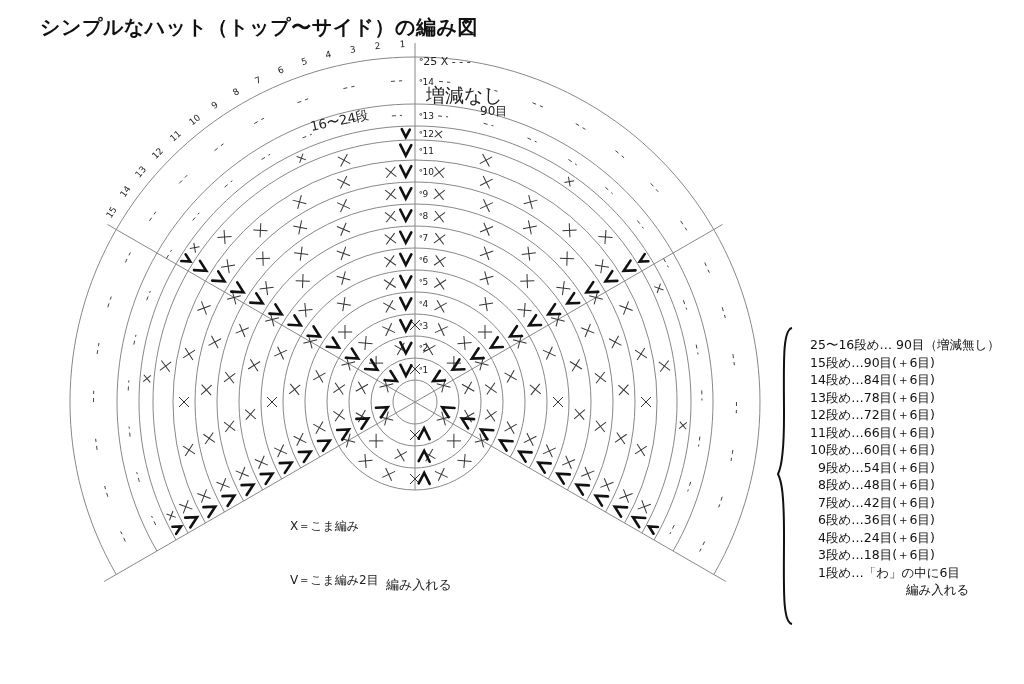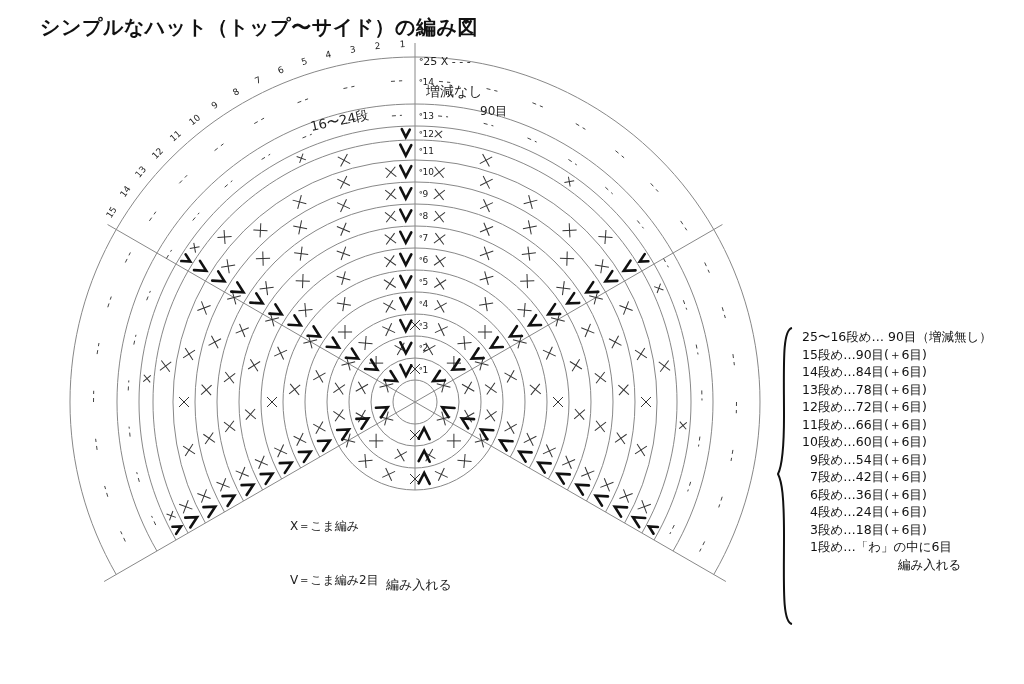--- a/index.html
+++ b/index.html
@@ -1,21 +1,21 @@
 <!DOCTYPE html>
 <html><head>
 <meta charset="utf-8">
 <style>
   html, body { margin: 0; padding: 0; background: #ffffff; }
   body { width: 1024px; height: 684px; position: relative; overflow: hidden; font-family: "DejaVu Sans", sans-serif; color: #111; }
   #title { position: absolute; left: 40px; top: 14px; font-size: 20px; font-weight: bold; letter-spacing: 0.5px; text-align: right; }
   #diagram { position: absolute; left: 0; top: 0; }
   #legend { position: absolute; left: 776px; top: 324px; width: 248px; }
   #legend .brace { position: absolute; left: 0; top: 2px; width: 18px; height: 300px; }
-  #legend ul { list-style: none; margin: 4px; padding: 0 0 0 22px; }
+  #legend ul { list-style: none; margin: 12px; padding: 0 0 0 22px; }
   #legend li { font-size: 12.5px; line-height: 17.5px; white-space: nowrap; }
   #legend li.indent { padding-left: 8px; }
   #legend li.cont { padding-left: 96px; }
   .note { position: absolute; font-family: "DejaVu Sans", sans-serif; font-size: 12px; color: #222; }
   .hand { font-family: "DejaVu Sans", sans-serif; fill: #222; }
 </style>
 </head>
 <body>
 
 <div id="title">シンプルなハット（トップ〜サイド）の編み図</div>
@@ -922,36 +922,37 @@
       <text x="377.89239553998306" y="48.94472714426297" font-size="9" class="hand" transform="rotate(-6 377.89239553998306 48.94472714426297)" text-anchor="middle">2</text>
       <text x="402.61067867061223" y="47.216256408221" font-size="9" class="hand" transform="rotate(-2 402.61067867061223 47.216256408221)" text-anchor="middle">1</text>
     </g>
 </svg>
 
 <div class="note" style="left:290px; top:518px;">X＝こま編み</div>
 <div class="note" style="left:290px; top:572px;">V＝こま編み2目</div>
 <div class="note" style="left:386px; top:576px; font-size:13px;">編み入れる</div>
 
 <div class="note" style="left:310px; top:112px; font-size:13px; transform: rotate(-12deg);">16〜24段</div>
-<div class="note" style="left:426px; top:83px; font-size:14px;">増減なし</div>
+<div class="note" style="left:426px; top:83px; font-size:19px;">増減なし</div>
 <div class="note" style="left:480px; top:103px; font-size:12px;">90目</div>
 
 <div id="legend">
   <svg class="brace" viewBox="0 0 18 300" preserveAspectRatio="none">
     <path d="M16,2 C6,4 8,40 8,90 C8,125 6,140 2,148 C6,156 8,170 8,210 C8,260 6,296 16,298" fill="none" stroke="#111" stroke-width="2"></path>
   </svg>
   <ul id="legend-list">
       <li>25〜16段め… 90目（増減無し）</li>
       <li>15段め…90目(＋6目)</li>
       <li>14段め…84目(＋6目)</li>
       <li>13段め…78目(＋6目)</li>
       <li>12段め…72目(＋6目)</li>
       <li>11段め…66目(＋6目)</li>
       <li>10段め…60目(＋6目)</li>
       <li class="indent">9段め…54目(＋6目)</li>
+      <li class="indent">8段め…48目(＋6目)</li>
       <li class="indent">7段め…42目(＋6目)</li>
       <li class="indent">6段め…36目(＋6目)</li>
       <li class="indent">4段め…24目(＋6目)</li>
       <li class="indent">3段め…18目(＋6目)</li>
       <li class="indent">1段め…「わ」の中に6目</li>
       <li class="cont">編み入れる</li>
     </ul>
 </div>
 
 </body></html>

